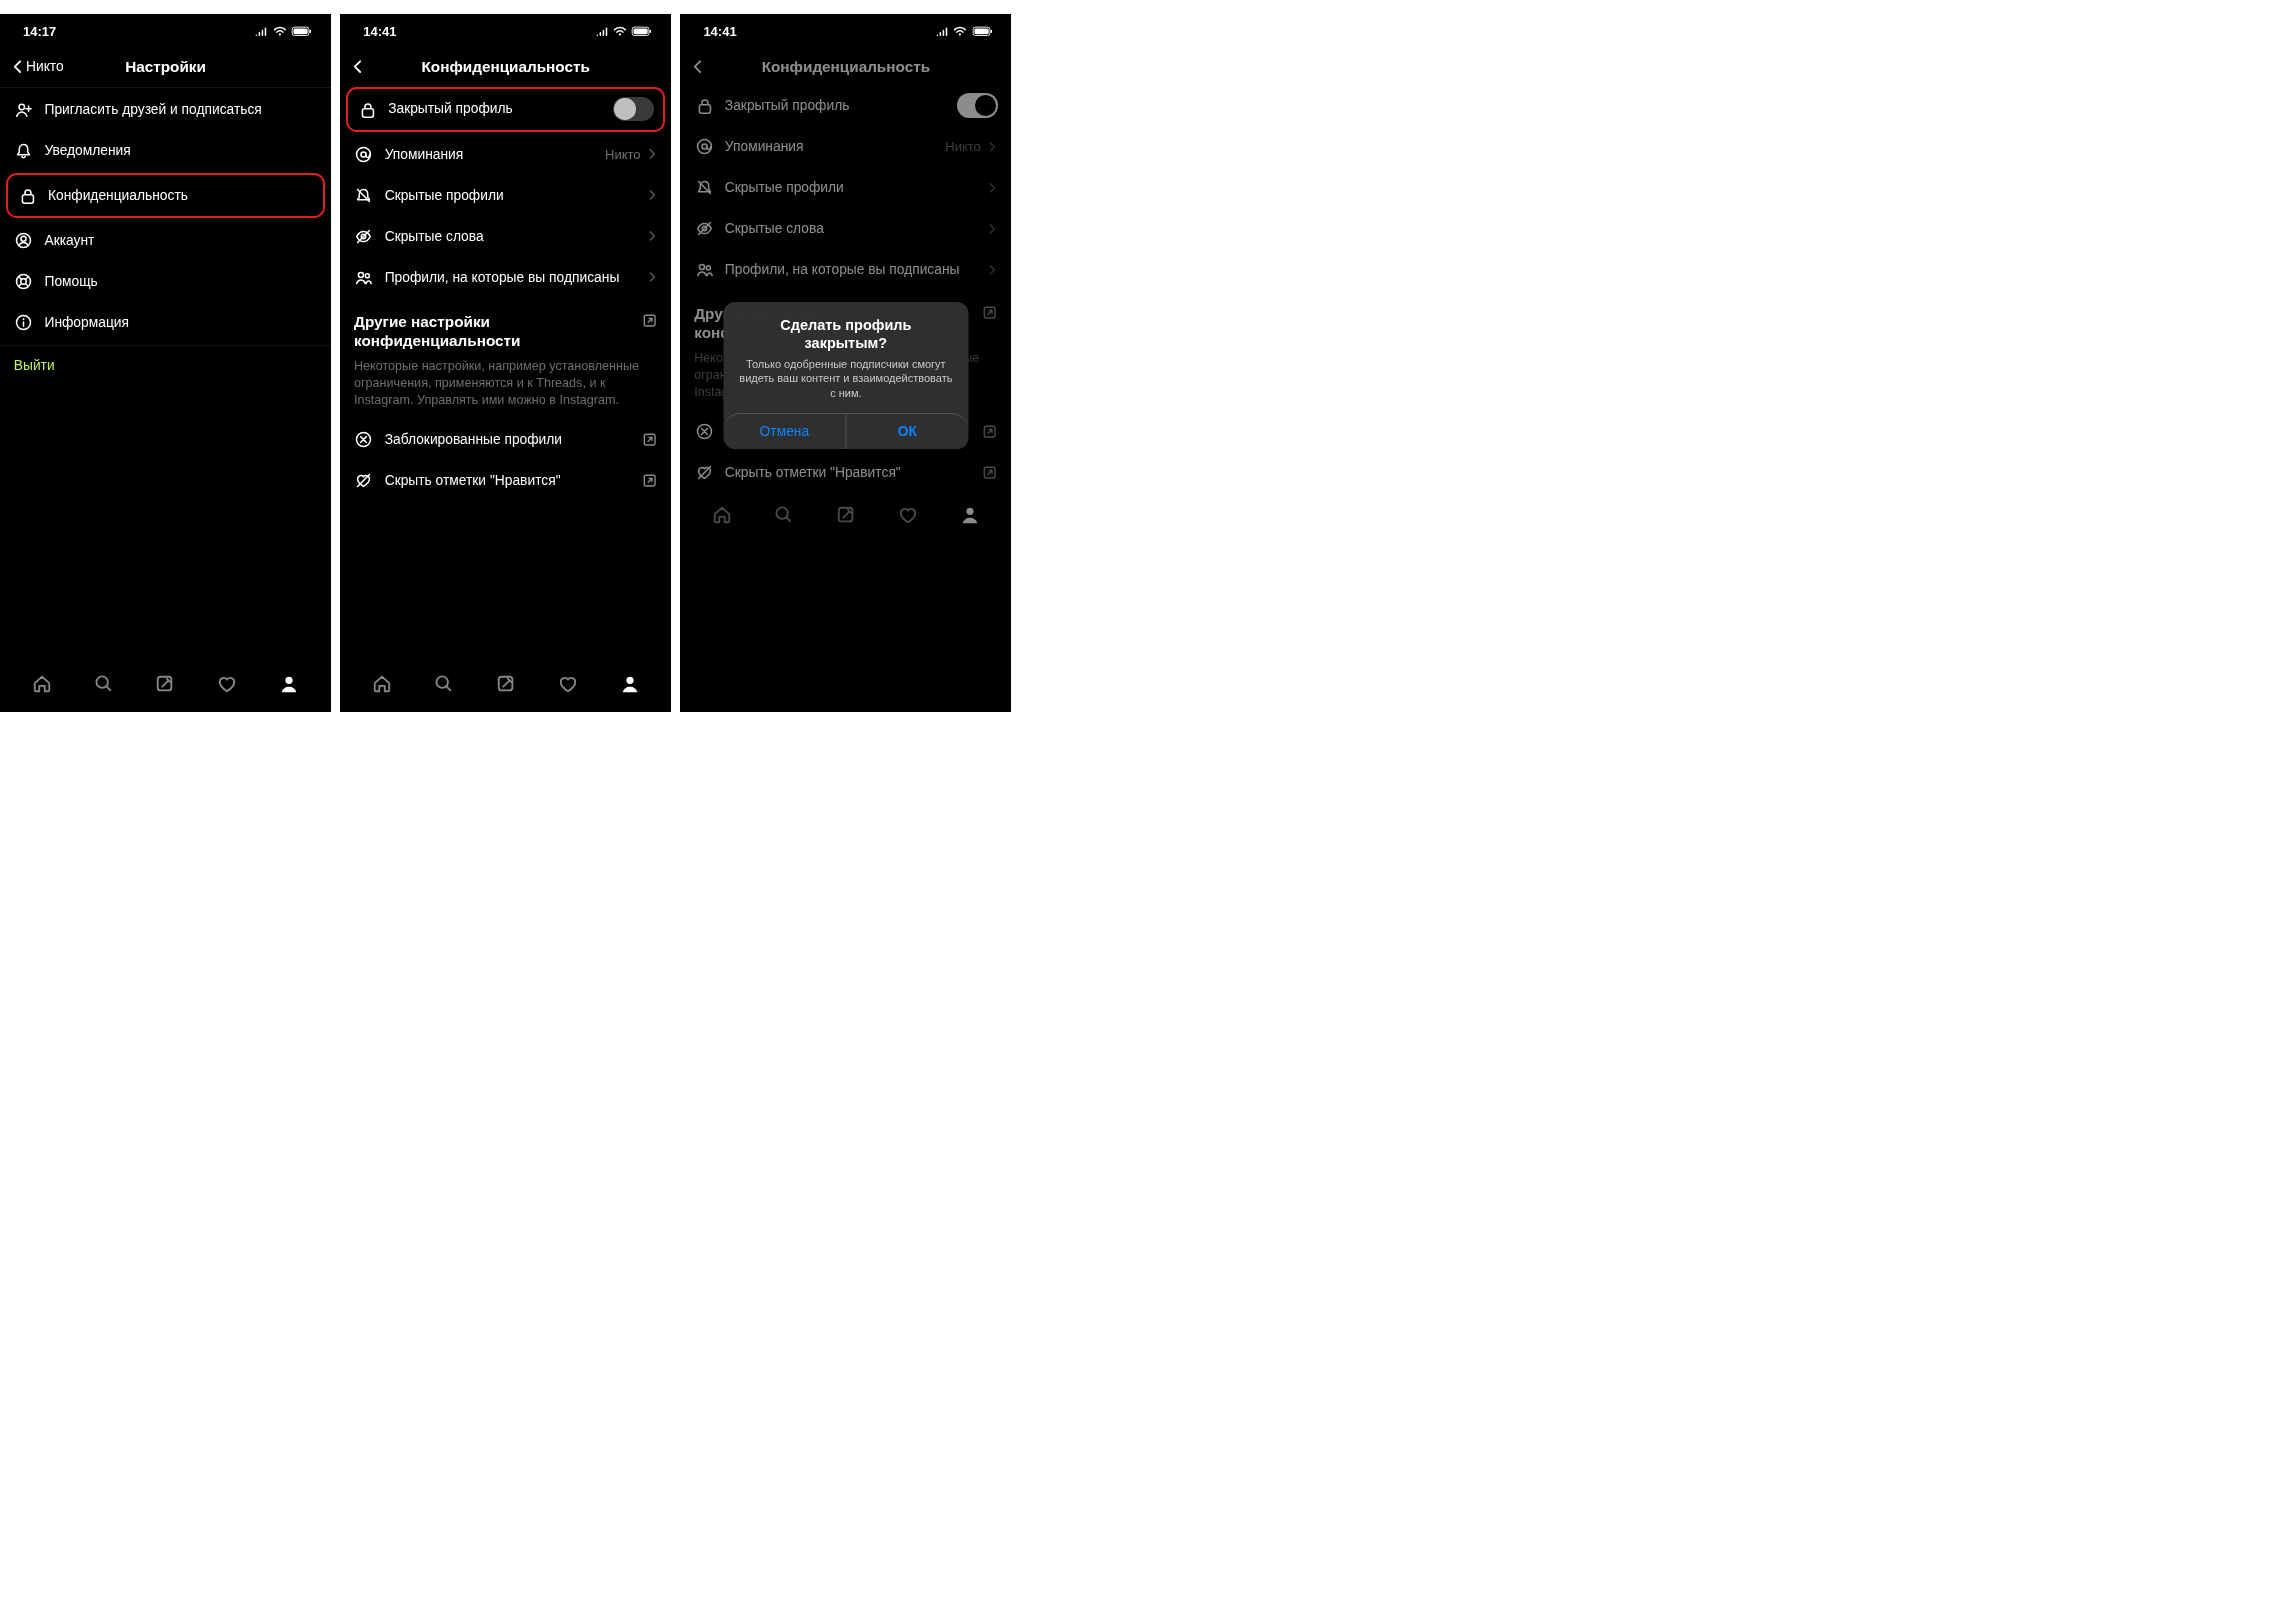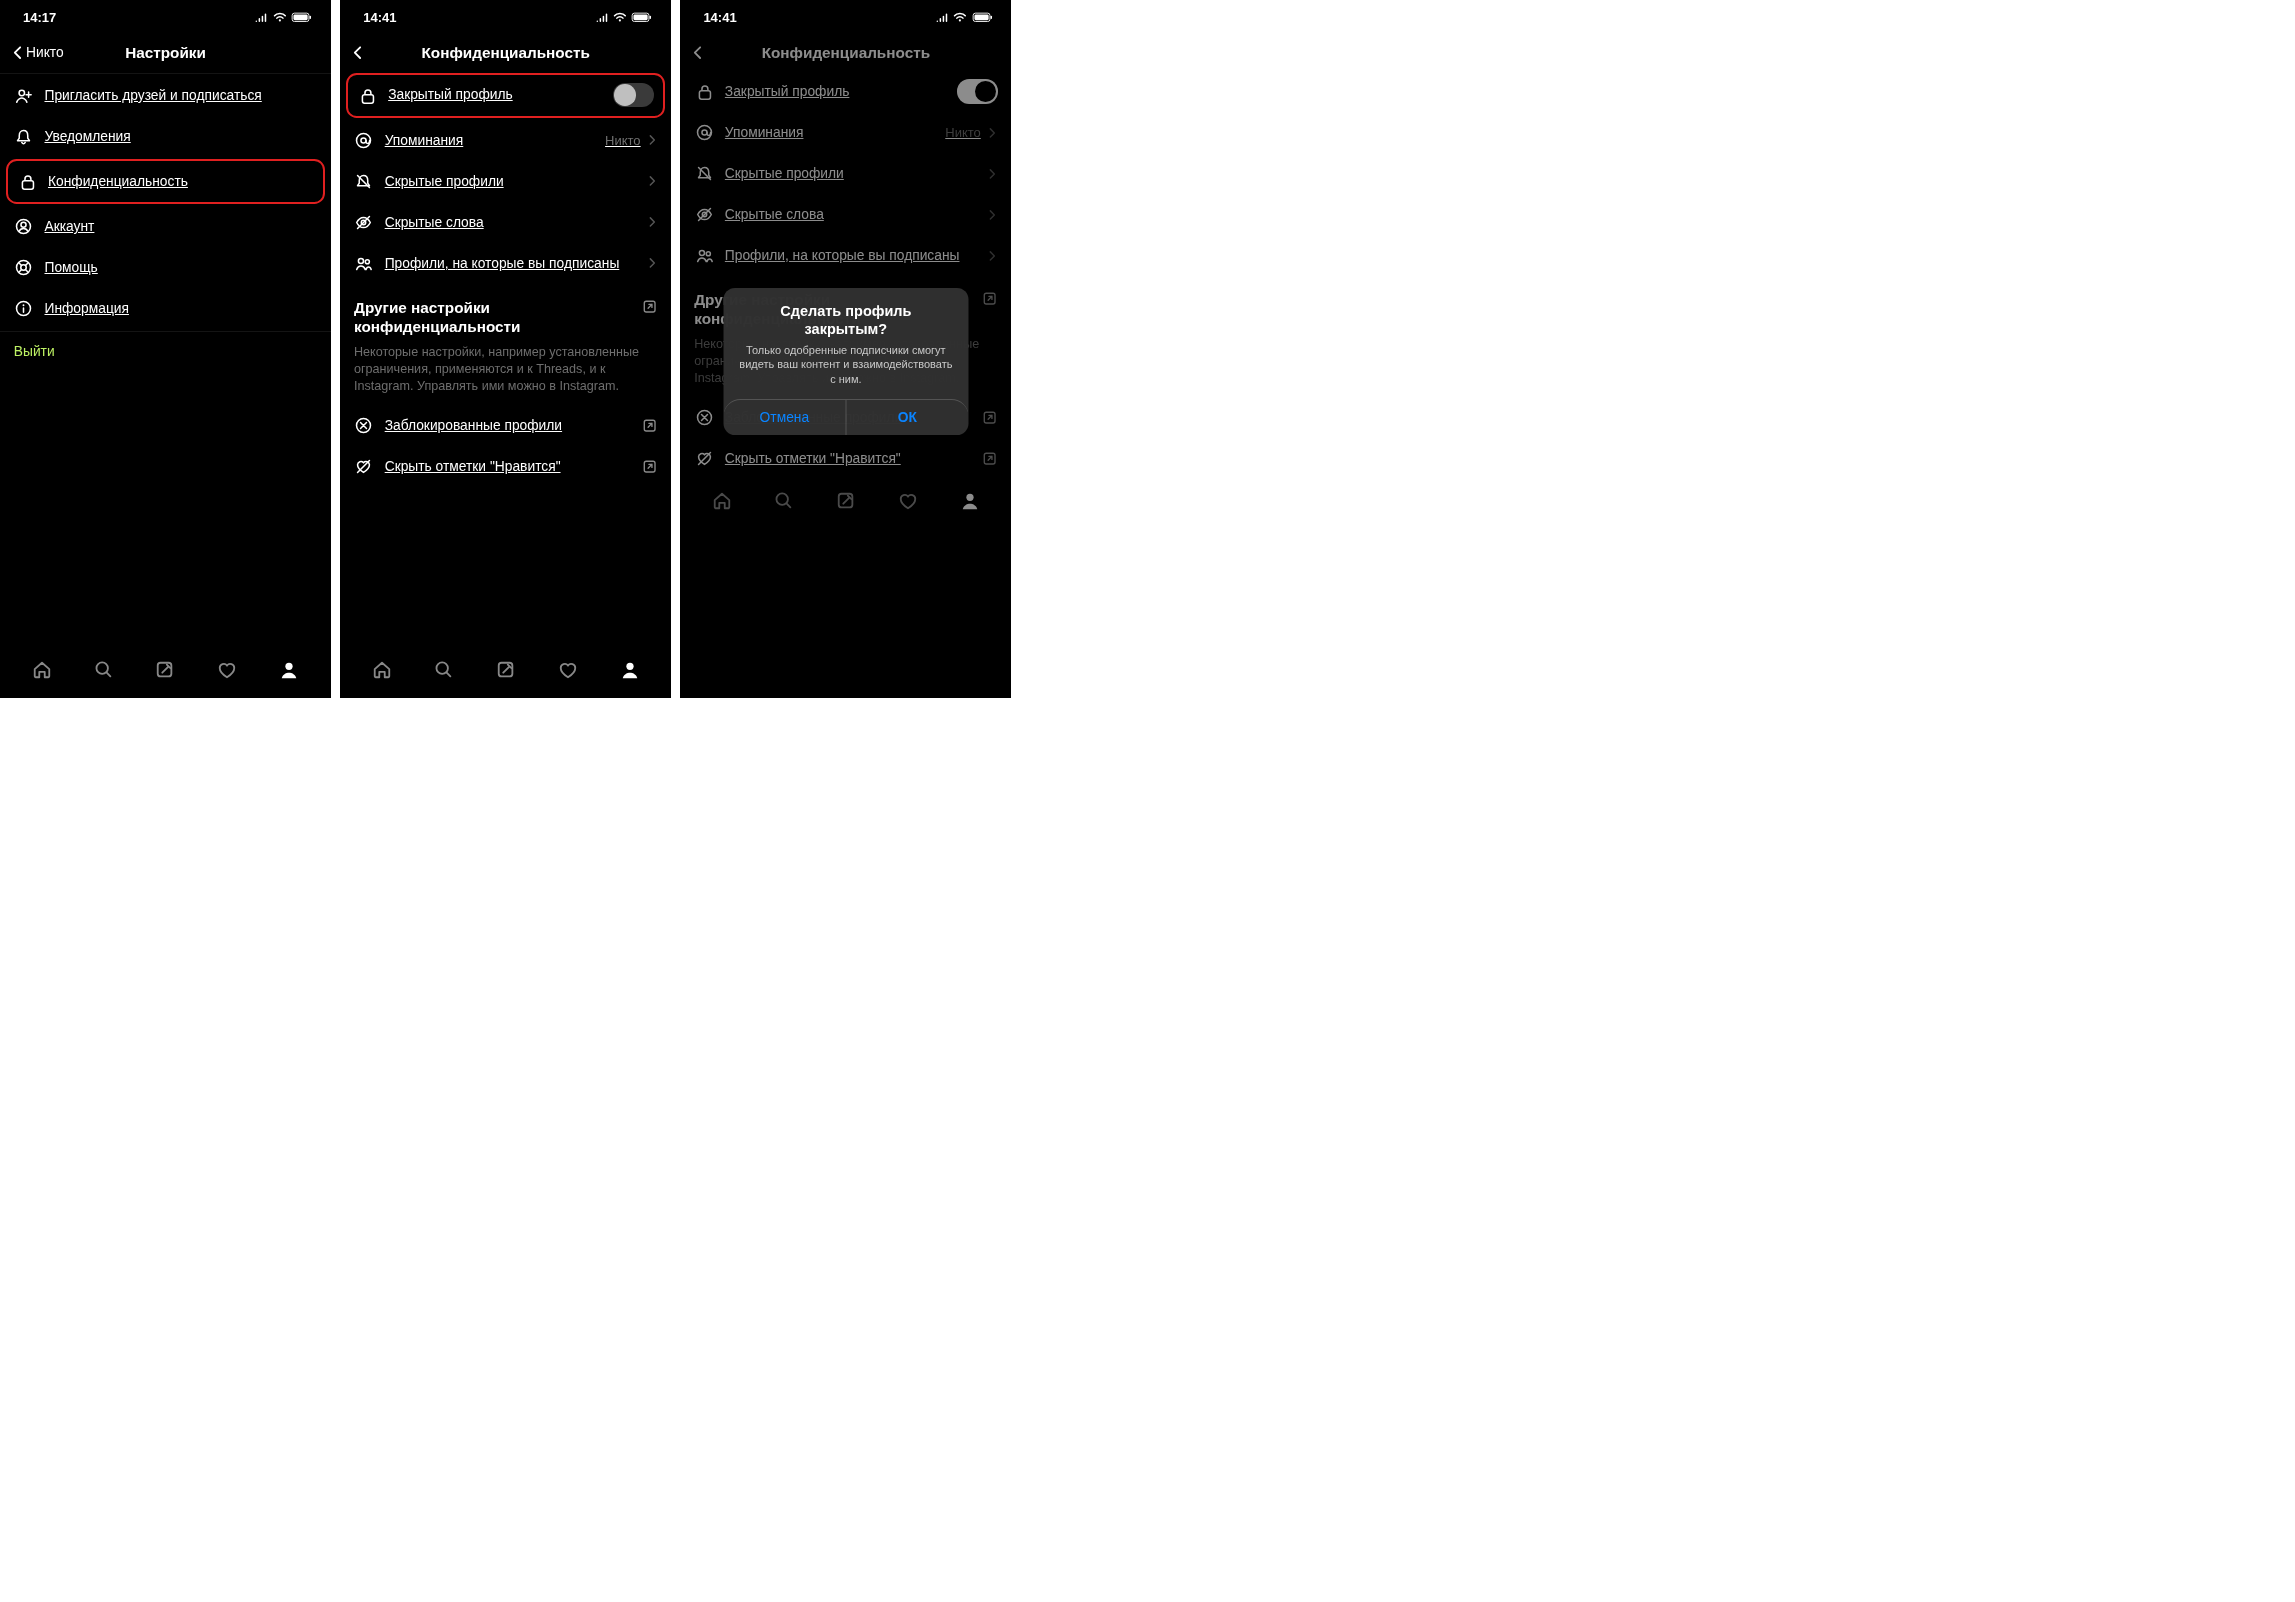--- a/index.html
+++ b/index.html
@@ -13,20 +13,21 @@
     .phone {
       width: 331px;
       height: 698px;
       background: #000;
       color: #fff;
       position: relative;
       overflow: hidden;
       font-size: 13.8px;
       display: flex;
       flex-direction: column;
+      margin-top: 14px;
     }
     .statusbar {
       height: 34px;
       display: flex;
       align-items: center;
       justify-content: space-between;
       padding: 0 18.4px 0 23px;
       font-weight: 600;
       font-size: 13px;
     }
@@ -54,21 +55,20 @@
       font-size: 15.3px;
     }
     .content { flex: 1; overflow: hidden; }
     .row {
       display: flex;
       align-items: center;
       gap: 10.7px;
       min-height: 41px;
       padding: 7.7px 13.8px;
       font-size: 13.8px;
-      text-decoration: underline;
     }
     .row .icon { width: 20px; display: flex; align-items: center; justify-content: center; flex-shrink: 0; }
     .row .label { flex: 1; line-height: 1.25; }
     .row .trail { display: flex; align-items: center; gap: 6.1px; color: #707070; font-size: 13px; }
     .chevron { color: #555; flex-shrink: 0; }
     .divider { height: 0.8px; background: rgba(255,255,255,0.08); margin: 1.5px 0; }
     .highlight-red { border: 2.7px solid #e02020; border-radius: 10.7px; margin: 2.3px 6.1px; }
     .logout { color: #bef264; padding: 10.7px 13.8px; font-size: 13.8px; }
     .tabbar {
       height: 49px;

